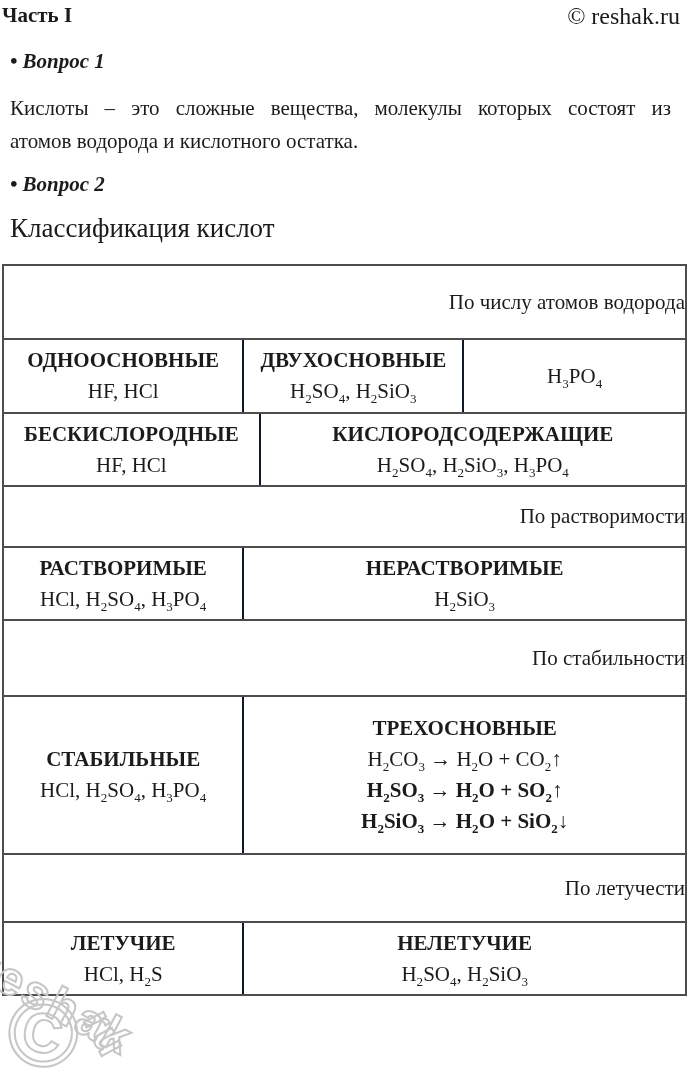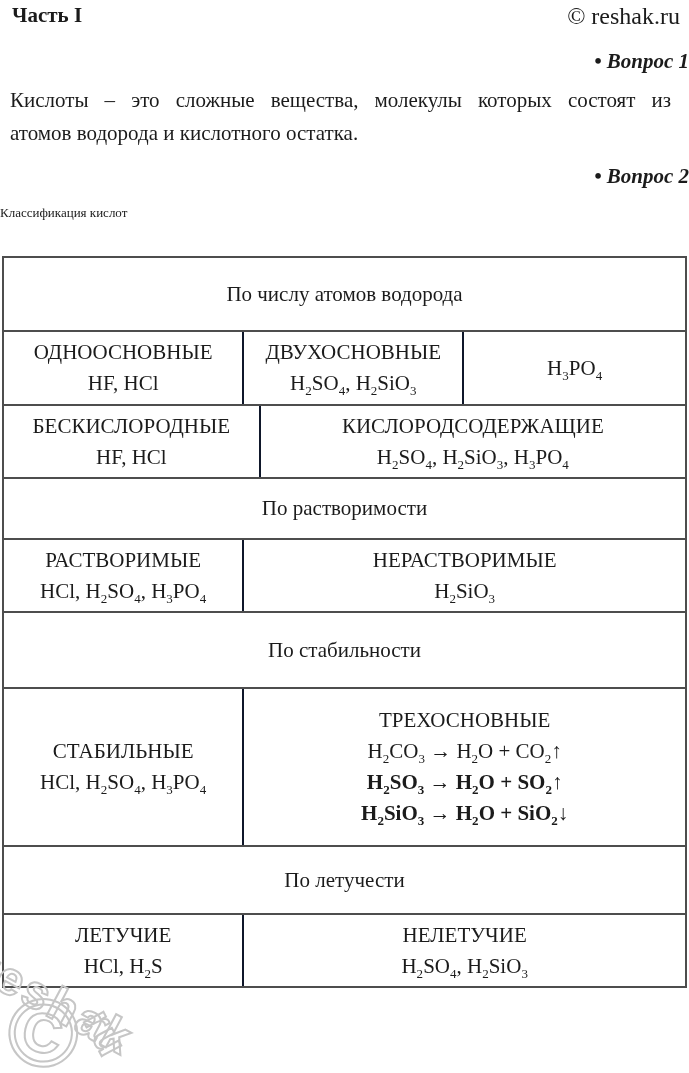--- a/index.html
+++ b/index.html
@@ -6,43 +6,43 @@
   body{
     width:689px;height:1073px;overflow:hidden;position:relative;
     background:#ffffff;color:#1b1b1b;
     font-family:"Liberation Serif","DejaVu Serif",serif;
     font-size:21px;
   }
   .page{position:relative;width:689px;height:1073px;}
 
   
   .topbar{display:flex;justify-content:space-between;align-items:flex-start;
-    padding:3px 9px 0 12px;height:26px;}
+    padding:3px 9px 0 2px;height:26px;}
   .part-title{font-weight:bold;font-size:21px;}
   .copyright{font-size:24px;}
 
   
   .q-heading{font-weight:bold;font-style:italic;font-size:21px;
-    padding-left:26px;margin-top:20px;height:23px;text-align:right;}
+    padding-left:10px;margin-top:20px;height:23px;}
   .q2-heading{margin-top:14px;}
 
-  .answer{padding:0 18px 0 10px;margin-top:12px;line-height:33px;font-size:21px;}
+  .answer{padding:0 18px 0 10px;margin-top:20px;line-height:33px;font-size:21px;}
   .answer .just{text-align:justify;text-align-last:justify;}
-  .intro-line{margin-top:18px;font-size:13px;height:24px;}
+  .intro-line{padding-left:10px;margin-top:18px;font-size:27px;height:24px;}
 
   
   .ctable{margin:27px 2px 0 2px;border:2px solid #4d4d4d;background:#fff;}
   .trow{box-sizing:border-box;display:flex;flex-direction:column;justify-content:center;}
   .trow + .trow{border-top:2px solid #4d4d4d;}
-  .criterion-row{text-align:center;font-size:21px;}
+  .criterion-row{text-align:right;font-size:21px;}
   .cells-row{display:grid;flex-direction:unset;}
   .cell{box-sizing:border-box;display:flex;flex-direction:column;justify-content:center;
     text-align:center;padding:2px 4px;}
   .cell + .cell{border-left:2px solid #0f172a;}
-  .cell-title{font-weight:normal;font-size:21px;line-height:31px;}
+  .cell-title{font-weight:bold;font-size:21px;line-height:31px;}
   .chem-line{font-size:21px;line-height:31px;}
   .chem-line.bold{font-weight:bold;}
   sub{font-size:0.62em;line-height:0;}
 
   
   .wm{position:absolute;pointer-events:none;z-index:6;
     color:transparent;-webkit-text-stroke:2px #c6c6c6;
     font-weight:bold;font-family:"Liberation Sans","DejaVu Sans",sans-serif;}
   @supports not (-webkit-text-stroke: 1px #000){
     .wm{color:rgba(198,198,198,0.55);}

